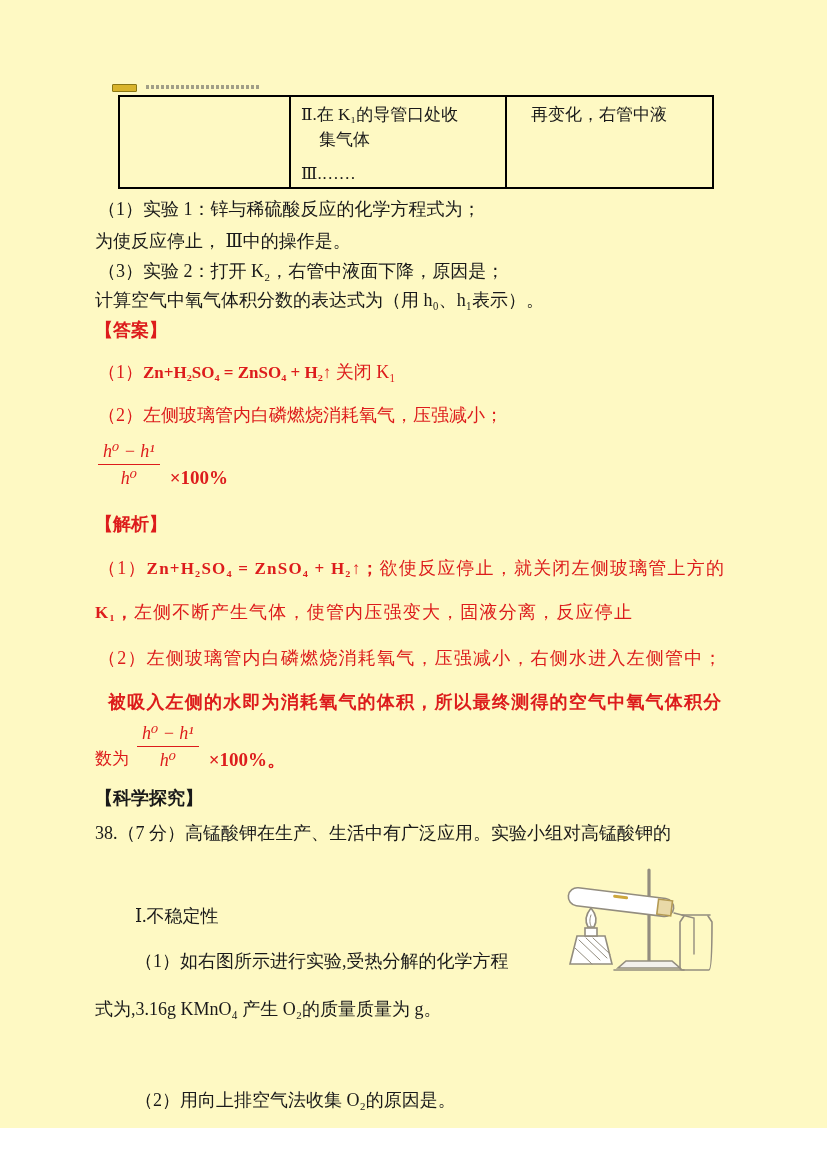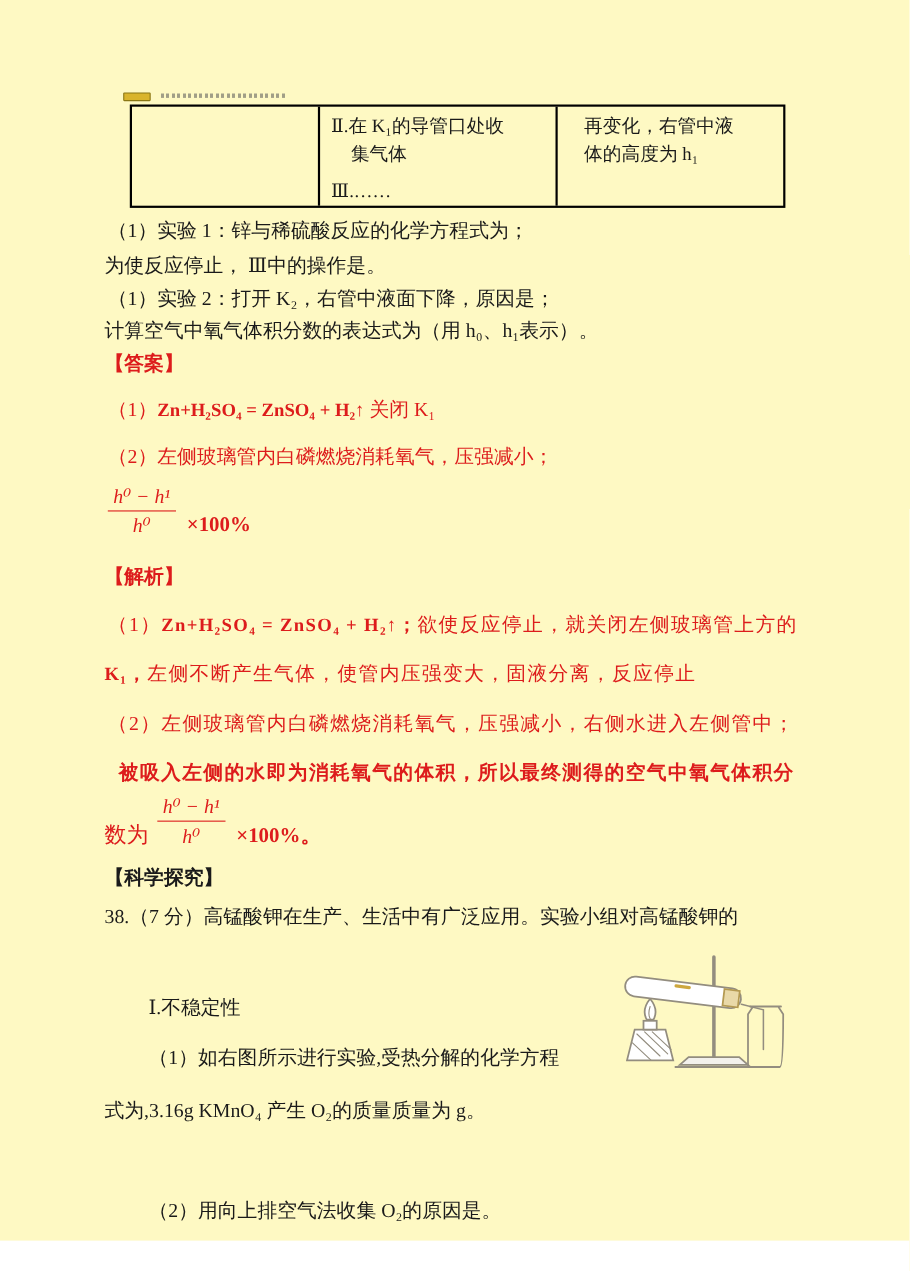--- a/index.html
+++ b/index.html
@@ -30,21 +30,21 @@
   .cell .indent1{padding-left:18px;}
   .cell .gap-top{margin-top:9px;}
 
   
   .frac-row{position:absolute;display:flex;align-items:flex-end;color:var(--answer-red,#dd1c1c);}
   .frac{display:inline-flex;flex-direction:column;align-items:center;font-size:18px;font-style:italic;
     font-family:"Liberation Serif","DejaVu Serif",serif;}
   .frac .num{padding:0 5px 2px;border-bottom:1.6px solid currentColor;line-height:22px;}
   .frac .den{padding-top:2px;line-height:22px;}
   .times{font-size:19px;font-weight:bold;font-style:normal;margin-left:10px;line-height:22px;}
-  .prefix-cn{font-size:20px;margin-right:8px;line-height:24px;}
+  .prefix-cn{font-size:17px;margin-right:8px;line-height:24px;}
 
   
   .figure{position:absolute;left:548px;top:864px;width:168px;height:120px;}
 </style>
 </head>
 <body>
 
 <div class="page">
 
   <div class="hl-mark"></div>
@@ -52,27 +52,26 @@
 
   <div class="tbl">
     <div class="cell c1"></div>
     <div class="cell c2">
       <div>Ⅱ.在 K₁的导管口处收</div>
       <div class="indent1">集气体</div>
       <div class="gap-top">Ⅲ.……</div>
     </div>
     <div class="cell c3">
       <div>再变化，右管中液</div>
-      <div>体的高度为 h₁</div>
     </div>
   </div>
 
   <div class="line" style="left:98px;top:197px;">（1）实验 1：锌与稀硫酸反应的化学方程式为；</div>
   <div class="line" style="left:95px;top:229px;">为使反应停止， Ⅲ中的操作是。</div>
-  <div class="line" style="left:98px;top:259px;">（1）实验 2：打开 K₂，右管中液面下降，原因是；</div>
+  <div class="line" style="left:98px;top:259px;">（3）实验 2：打开 K₂，右管中液面下降，原因是；</div>
   <div class="line" style="left:95px;top:288px;">计算空气中氧气体积分数的表达式为（用  h₀、h₁表示）。</div>
 
   <div class="line red bold" style="left:95px;top:318px;">【答案】</div>
   <div class="line red" style="left:98px;top:360px;">
     <span>（1）</span><span class="chem">Zn+H₂SO₄ = ZnSO₄ + H₂↑</span> <span>关闭 K₁</span>
   </div>
   <div class="line red" style="left:98px;top:403px;">（2）左侧玻璃管内白磷燃烧消耗氧气，压强减小；</div>
 
   <div class="frac-row" style="left:98px;top:440px;">
     <span class="frac">

